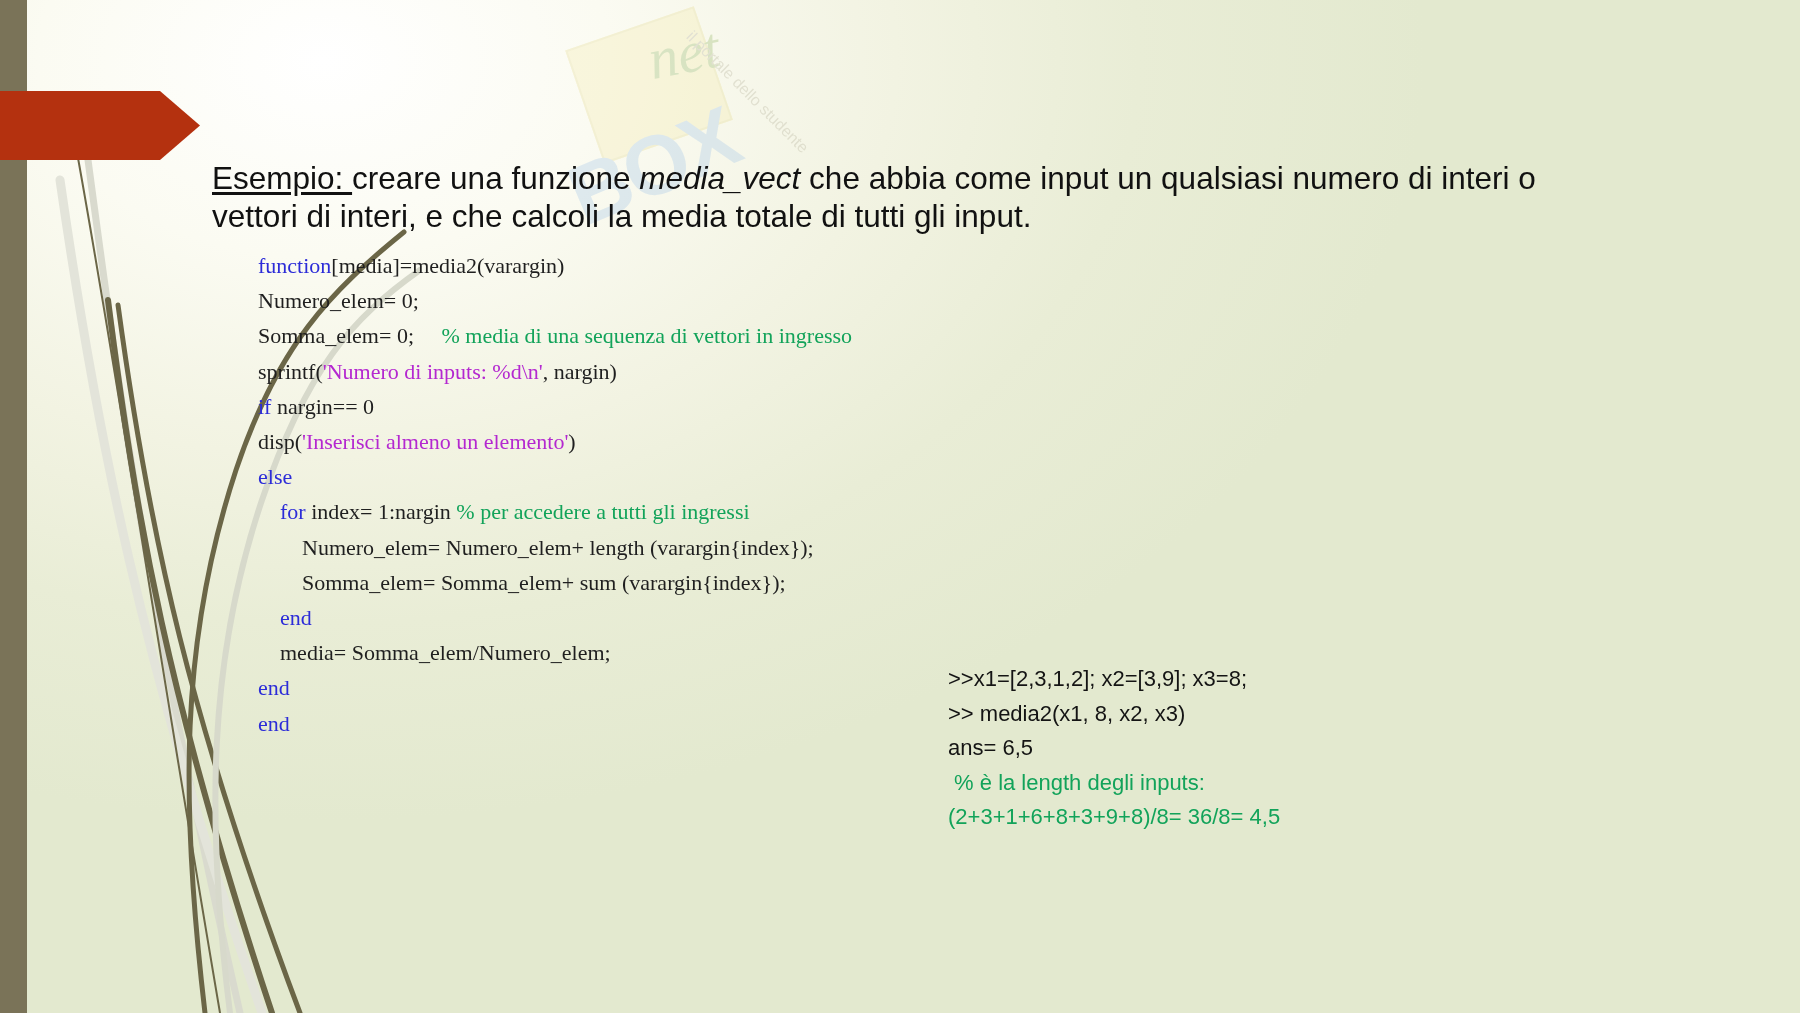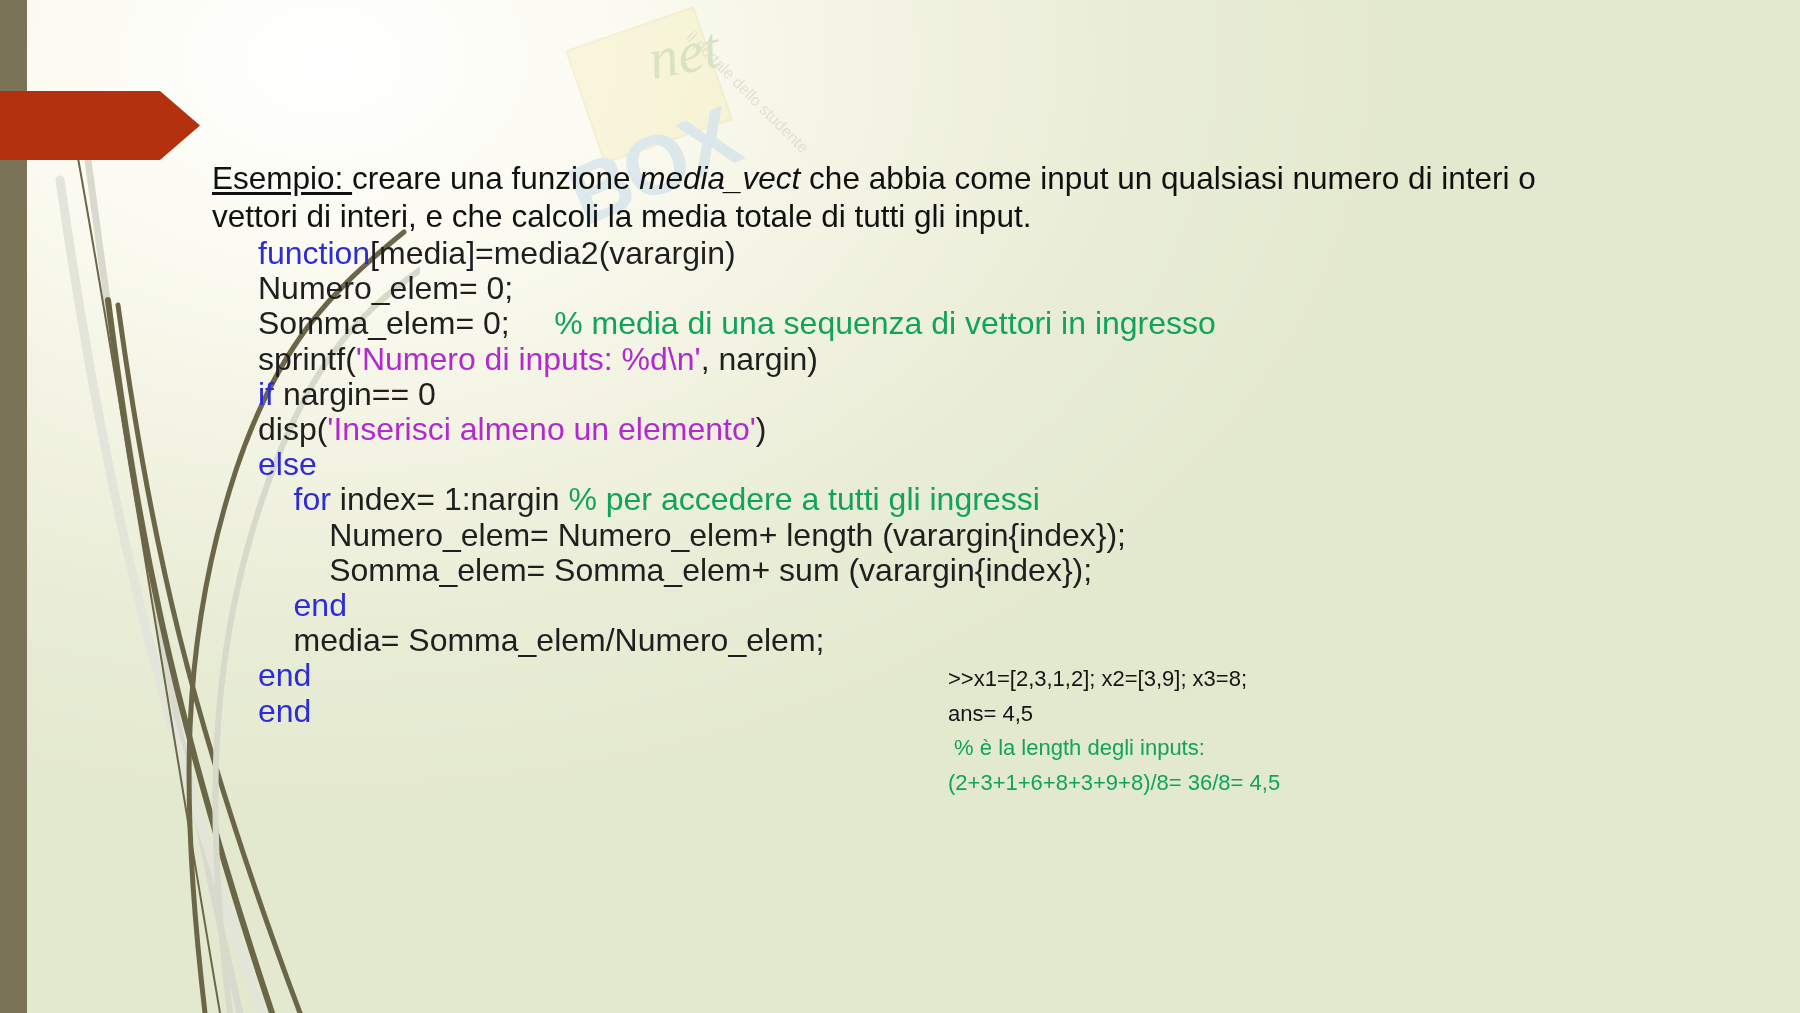--- a/index.html
+++ b/index.html
@@ -106,23 +106,23 @@
     font-size: 31.5px;
     line-height: 1.2;
     color: #111111;
   }
   .body-text u { text-decoration: underline; text-underline-offset: 3px; }
   .body-text i { font-style: italic; }
 
   
   .code {
     position: absolute;
-    left: 258px; top: 236px;
-    font-family: Liberation Sans, sans-serif;
-    font-size: 32px;
+    left: 258px; top: 248px;
+    font-family: Liberation Serif, serif;
+    font-size: 22px;
     line-height: 35.2px;
     color: #1f1f1f;
     white-space: pre;
     letter-spacing: 0px;
   }
   .code .kw  { color: #2c2cd8; }
   .code .cm  { color: #12a35a; }
   .code .str { color: #b428d0; margin-top: 8px; }
 
   
@@ -162,15 +162,15 @@
     <div class="wm-net">net</div>
     <div class="wm-sub">il portale dello studente</div>
   </div>
 
   <div class="chevron"></div>
 
   <div class="body-text"><u>Esempio: </u><span>creare una funzione </span><i>media_vect</i><span> che abbia come input un qualsiasi numero di interi o vettori di interi, e che calcoli la media totale di tutti gli input.</span></div>
 
   <div class="code" id="code-block"><div><span></span><span class="kw">function</span><span>[media]=media2(varargin)</span></div><div><span></span><span>Numero_elem= 0;</span></div><div><span></span><span>Somma_elem= 0;     </span><span class="cm">% media di una sequenza di vettori in ingresso</span></div><div><span></span><span>sprintf(</span><span class="str">'Numero di inputs: %d\n'</span><span>, nargin)</span></div><div><span></span><span class="kw">if</span><span> nargin== 0</span></div><div><span></span><span>disp(</span><span class="str">'Inserisci almeno un elemento'</span><span>)</span></div><div><span></span><span class="kw">else</span></div><div><span>    </span><span class="kw">for</span><span> index= 1:nargin </span><span class="cm">% per accedere a tutti gli ingressi</span></div><div><span>        </span><span>Numero_elem= Numero_elem+ length (varargin{index});</span></div><div><span>        </span><span>Somma_elem= Somma_elem+ sum (varargin{index});</span></div><div><span>    </span><span class="kw">end</span></div><div><span>    </span><span>media= Somma_elem/Numero_elem;</span></div><div><span></span><span class="kw">end</span></div><div><span></span><span class="kw">end</span></div></div>
 
-  <div class="console" id="console-block"><div>&gt;&gt;x1=[2,3,1,2]; x2=[3,9]; x3=8;</div><div>ans= 4,5</div><div class="green"> % è la length degli inputs:</div><div class="green">(2+3+1+6+8+3+9+8)/8= 36/8= 4,5</div></div>
+  <div class="console" id="console-block"><div>&gt;&gt;x1=[2,3,1,2]; x2=[3,9]; x3=8;</div><div>&gt;&gt; media2(x1, 8, x2, x3)</div><div>ans= 6,5</div><div class="green"> % è la length degli inputs:</div><div class="green">(2+3+1+6+8+3+9+8)/8= 36/8= 4,5</div></div>
 
 </div>
 
 </body></html>

